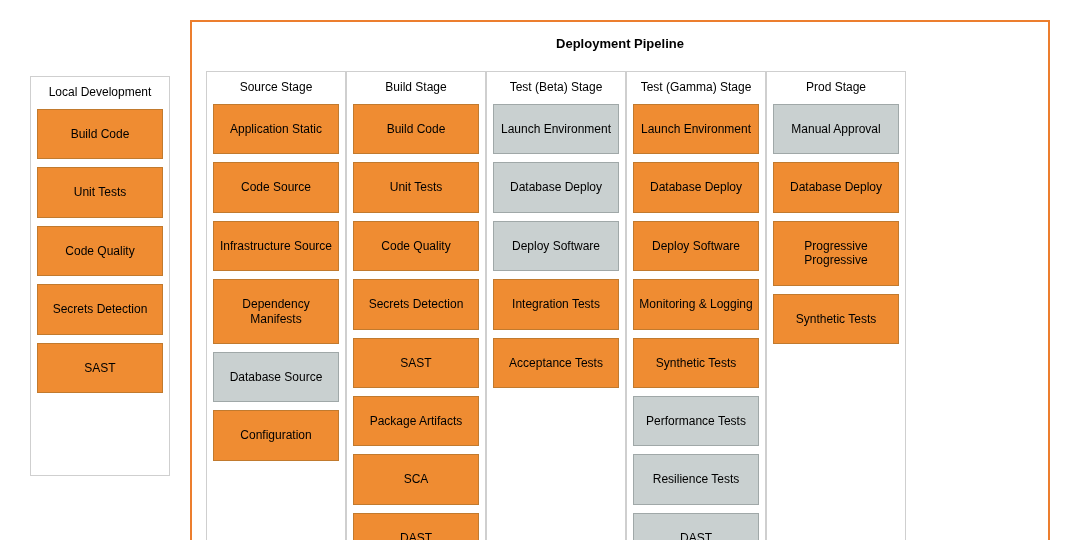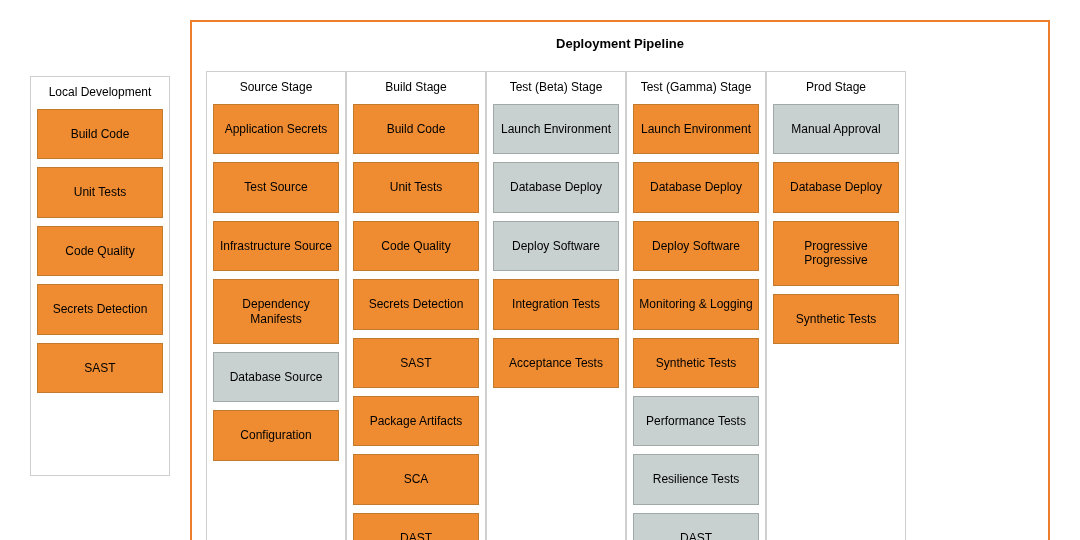--- a/index.html
+++ b/index.html
@@ -78,22 +78,22 @@
           <div class="step orange">SAST</div>
         </div>
     </div>
   </div>
 
   <div class="pipeline-frame">
     <div class="pipeline-title">Deployment Pipeline</div>
     <div class="pipeline-cols">
         <div class="stage">
           <div class="stage-title">Source Stage</div>
-          <div class="step orange">Application Secrets</div>
-          <div class="step orange">Test Source</div>
+          <div class="step orange">Application Static</div>
+          <div class="step orange">Code Source</div>
           <div class="step orange">Infrastructure Source</div>
           <div class="step orange">Dependency Manifests</div>
           <div class="step grey">Database Source</div>
           <div class="step orange">Configuration</div>
         </div>
         <div class="stage">
           <div class="stage-title">Build Stage</div>
           <div class="step orange">Build Code</div>
           <div class="step orange">Unit Tests</div>
           <div class="step orange">Code Quality</div>

